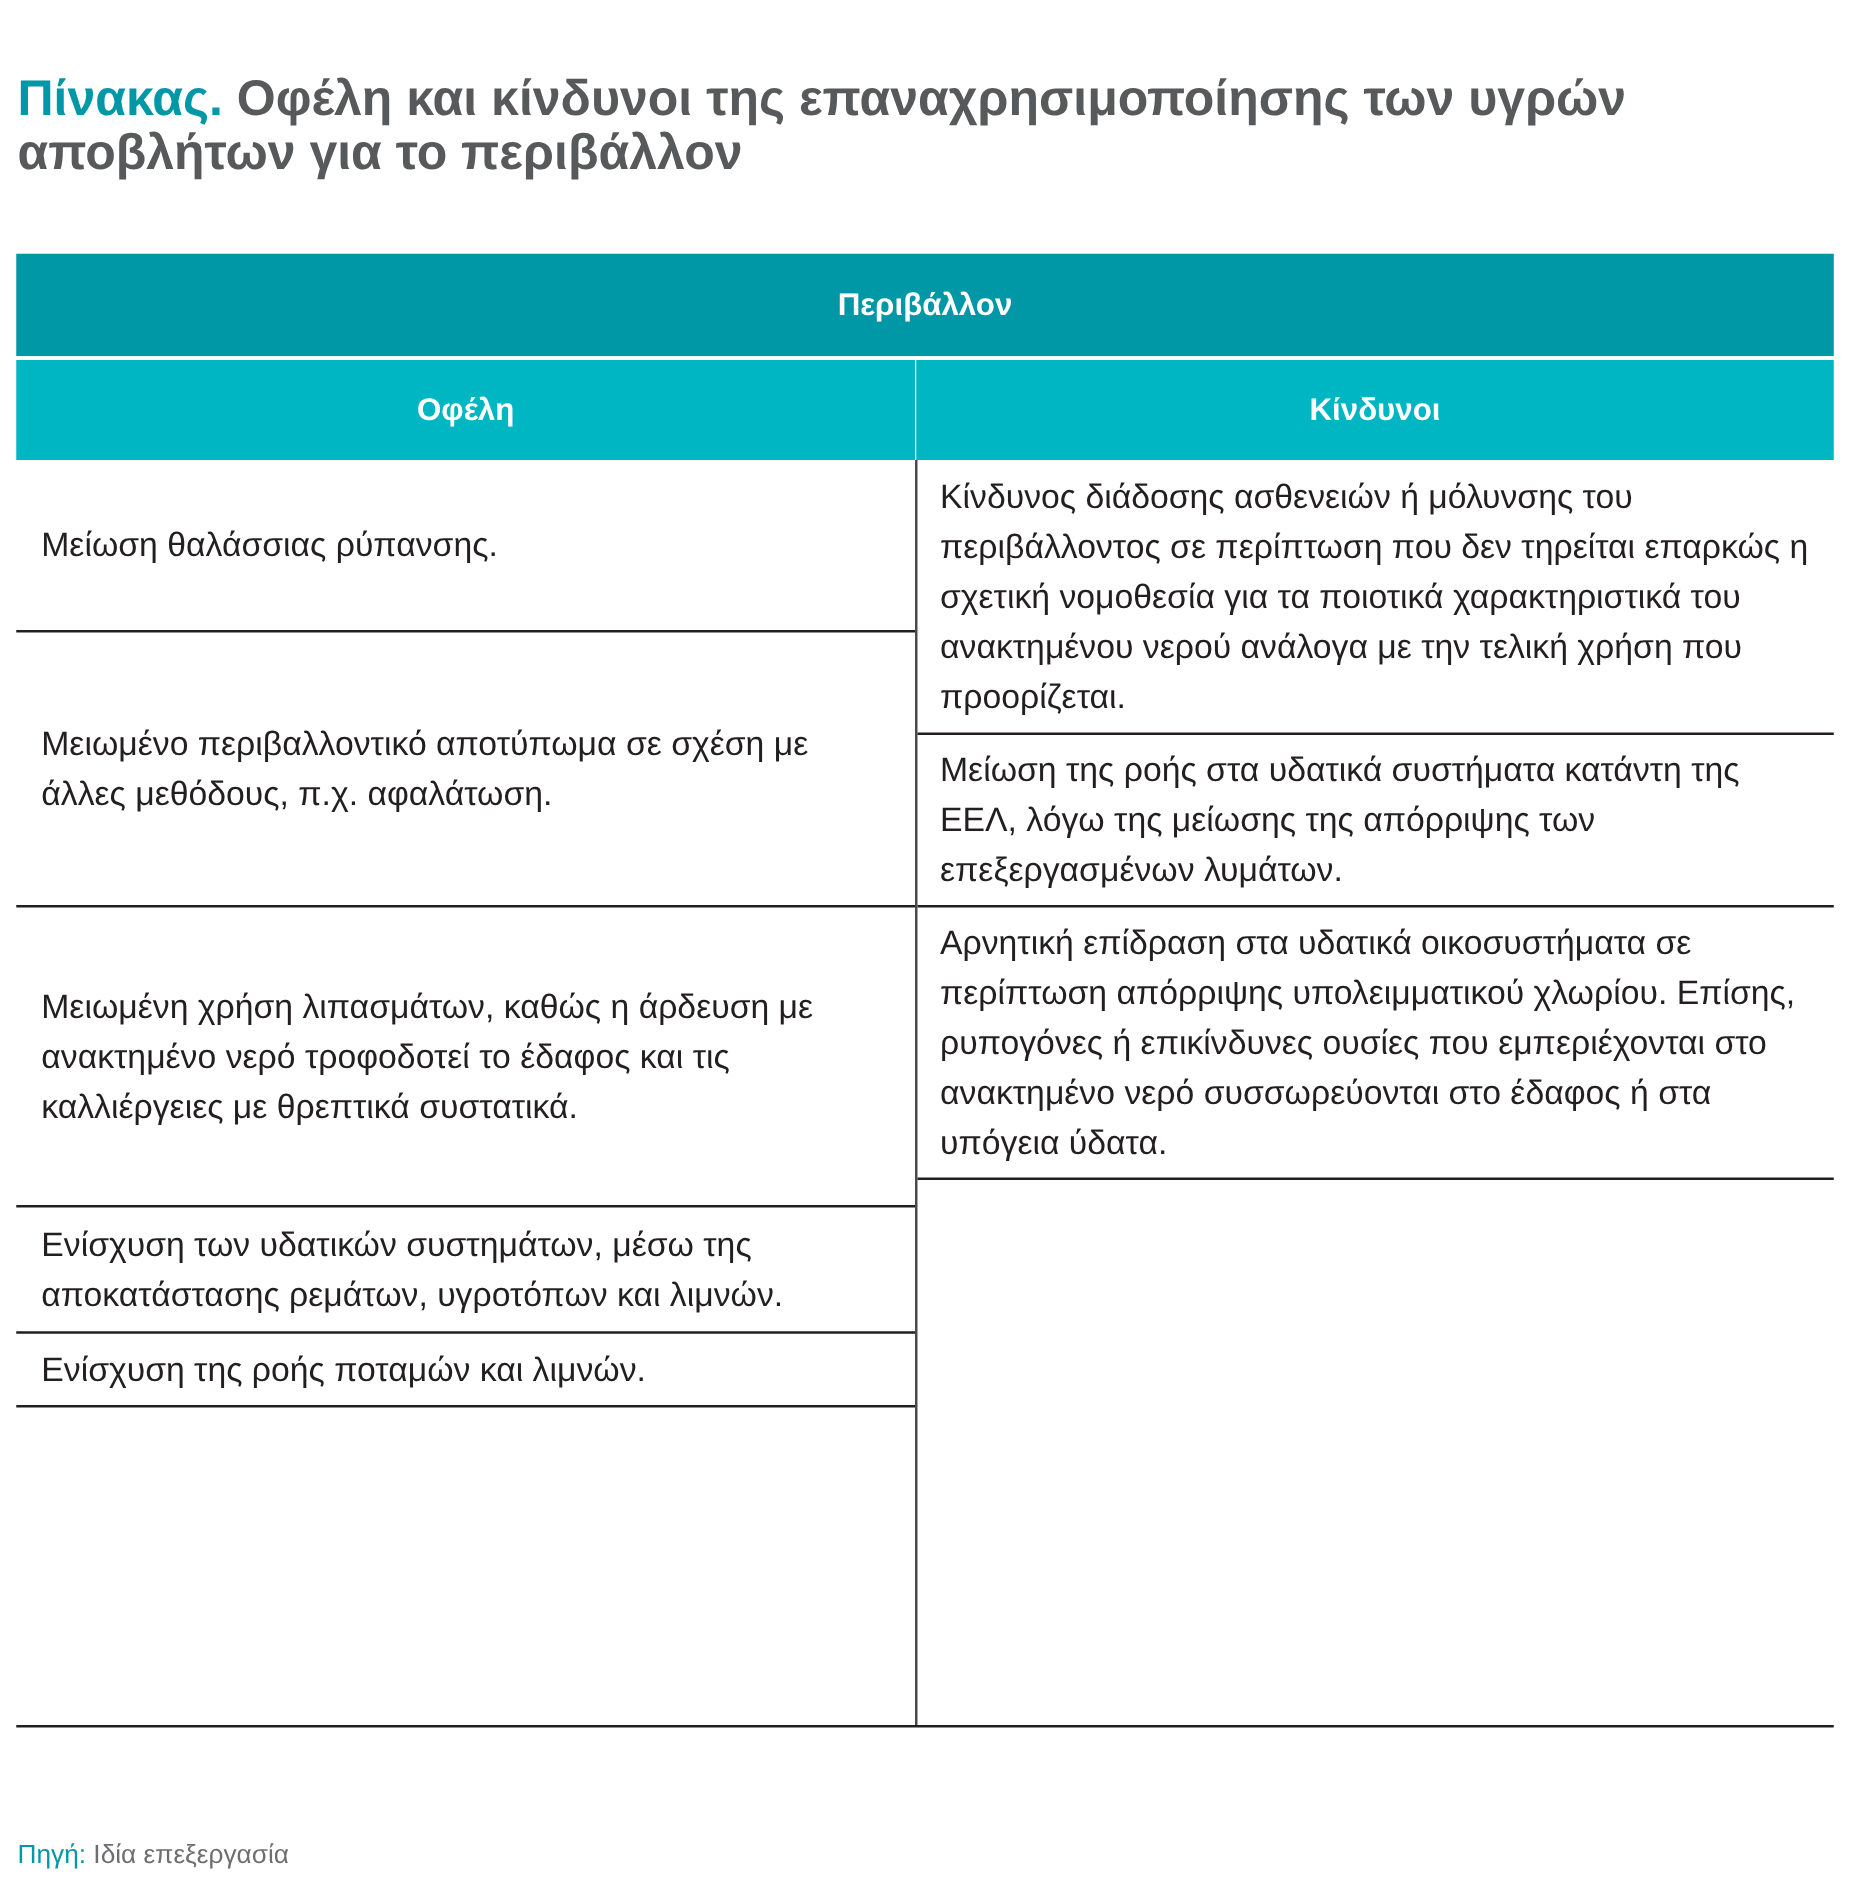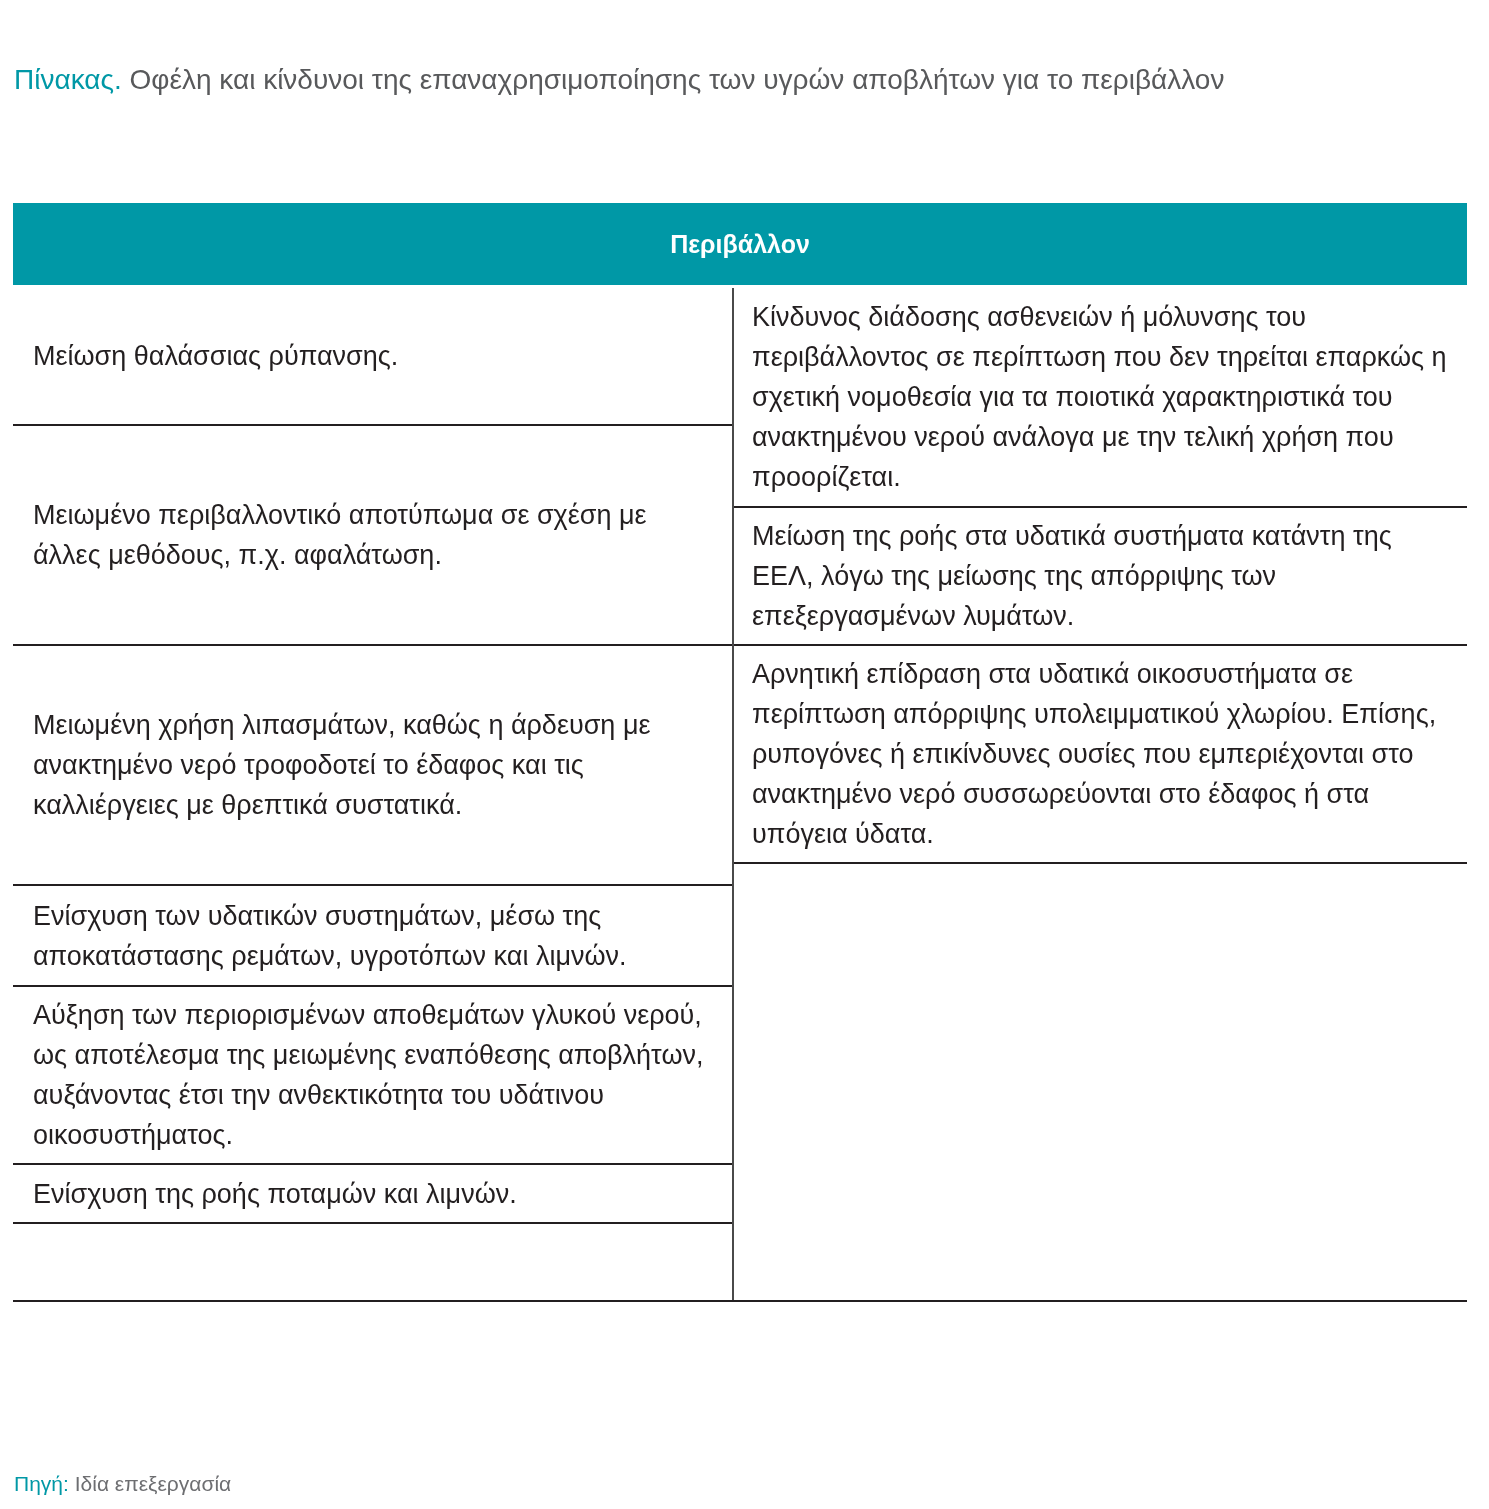--- a/index.html
+++ b/index.html
@@ -1,21 +1,21 @@
 <!DOCTYPE html>
 <html><head>
 <meta charset="utf-8">
 <style>
   * { box-sizing: border-box; margin: 0; padding: 0; }
   html, body { width: 1489px; height: 1509px; background: #ffffff; }
   body { font-family: "Liberation Sans", "DejaVu Sans", sans-serif; color: #222; position: relative; }
 
   .title {
     position: absolute; left: 14px; top: 58px; width: 1470px;
-    font-size: 28px; line-height: 43px; font-weight: normal; color: #58595b;
+    font-size: 40px; line-height: 43px; font-weight: bold; color: #58595b;
   }
   .title .prefix { color: #0098a6; }
 
   .table-wrap { position: absolute; left: 13px; top: 203px; width: 1454px; }
 
   .hdr-top {
     height: 82px; background: #0098a6; color: #fff;
     display: flex; align-items: center; justify-content: center;
     font-size: 25px; font-weight: bold;
   }
@@ -47,28 +47,31 @@
   .source .lbl { color: #0098a6; }
 </style>
 </head>
 <body>
 
 <div class="title"><span class="prefix">Πίνακας.</span><span> Οφέλη και κίνδυνοι της επαναχρησιμοποίησης των υγρών αποβλήτων για το περιβάλλον</span></div>
 
 <div class="table-wrap">
   <div class="hdr-top">Περιβάλλον</div>
   <div class="hdr-sep"></div>
+  <div class="hdr-cols">
+    <div class="hc left">Οφέλη</div>
+    <div class="hc right">Κίνδυνοι</div>
+  </div>
 
   <div class="body">
     <div class="col-left">
       <div class="cell" style="height:138px">Μείωση θαλάσσιας ρύπανσης.</div>
       <div class="cell" style="height:220px">Μειωμένο περιβαλλοντικό αποτύπωμα σε σχέση με άλλες μεθόδους, π.χ. αφαλάτωση.</div>
       <div class="cell" style="height:240px">Μειωμένη χρήση λιπασμάτων, καθώς η άρδευση με ανακτημένο νερό τροφοδοτεί το έδαφος και τις καλλιέργειες με θρεπτικά συστατικά.</div>
       <div class="cell" style="height:101px">Ενίσχυση των υδατικών συστημάτων, μέσω της αποκατάστασης ρεμάτων, υγροτόπων και λιμνών.</div>
-      <div class="cell" style="height:178px">Αύξηση των περιορισμένων αποθεμάτων γλυκού νερού, ως αποτέλεσμα της μειωμένης εναπόθεσης αποβλήτων, αυξάνοντας έτσι την ανθεκτικότητα του υδάτινου οικοσυστήματος.</div>
       <div class="cell" style="height:59px">Ενίσχυση της ροής ποταμών και λιμνών.</div>
     </div>
     <div class="col-right">
       <div class="cell" style="height:220px">Κίνδυνος διάδοσης ασθενειών ή μόλυνσης του περιβάλλοντος σε περίπτωση που δεν τηρείται επαρκώς η σχετική νομοθεσία για τα ποιοτικά χαρακτηριστικά του ανακτημένου νερού ανάλογα με την τελική χρήση που προορίζεται.</div>
       <div class="cell" style="height:138px">Μείωση της ροής στα υδατικά συστήματα κατάντη της ΕΕΛ, λόγω της μείωσης της απόρριψης των επεξεργασμένων λυμάτων.</div>
       <div class="cell" style="height:218px">Αρνητική επίδραση στα υδατικά οικοσυστήματα σε περίπτωση απόρριψης υπολειμματικού χλωρίου. Επίσης, ρυπογόνες ή επικίνδυνες ουσίες που εμπεριέχονται στο ανακτημένο νερό συσσωρεύονται στο έδαφος ή στα υπόγεια ύδατα.</div>
       <div class="cell empty" style="height:436px"></div>
     </div>
   </div>
   <div style="height:2px;background:#231f20;"></div>

